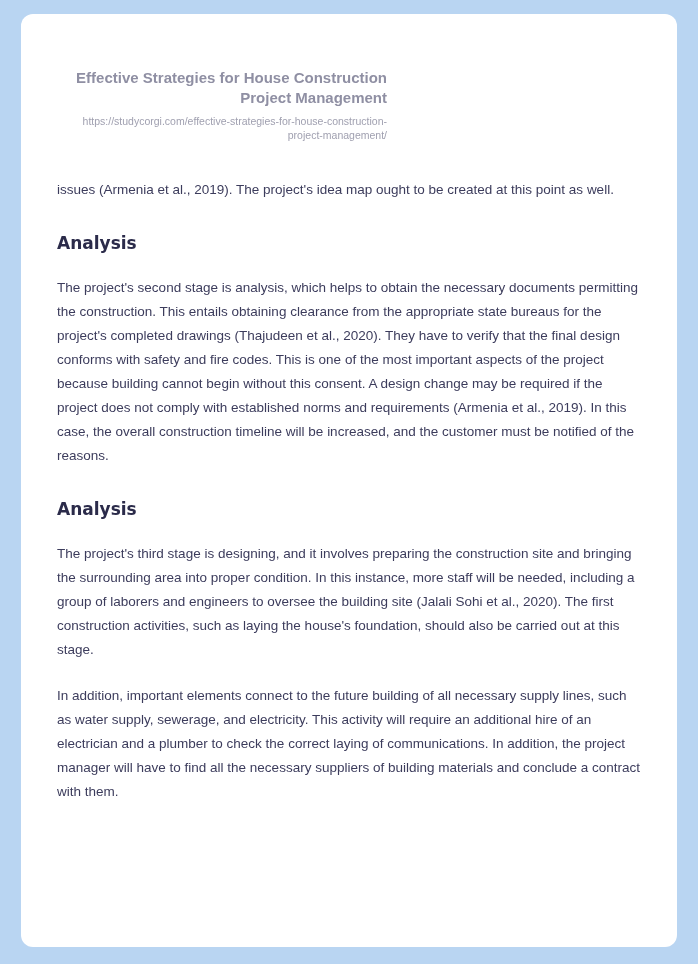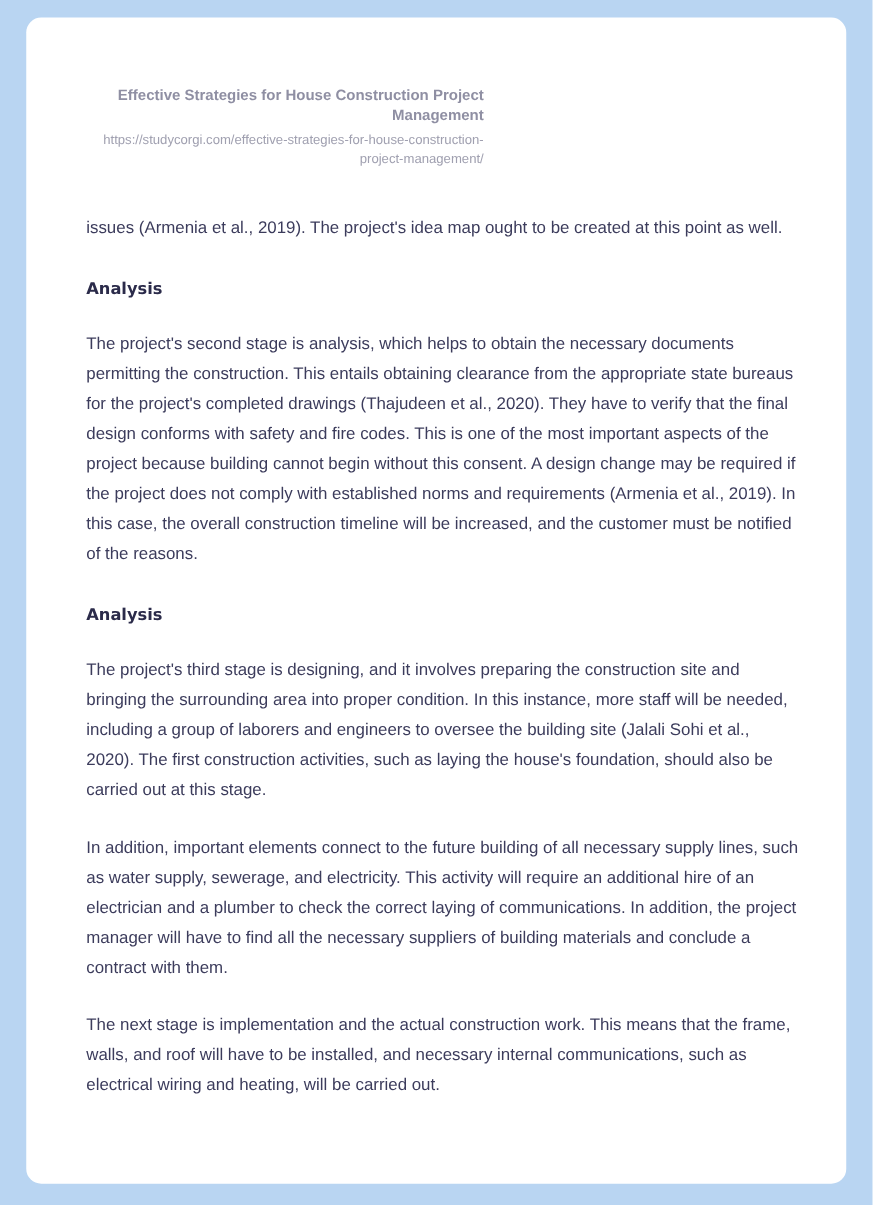--- a/index.html
+++ b/index.html
@@ -67,51 +67,51 @@
     color: #20204a;
   }
 
   .header-meta {
     text-align: right;
     max-width: 330px;
     padding-top: 6px;
   }
 
   .header-title {
-    font-size: 12px;
+    font-size: 15px;
     font-weight: bold;
     color: #8f8fa3;
     line-height: 1.35;
     margin: 0;
   }
 
   .header-url {
     font-size: 10.5px;
     color: #a0a0b0;
     line-height: 1.35;
     margin: 5px 0 0 0;
     word-break: break-word;
     text-align: right;
   }
 
   
   .doc-body {
-    padding: 36px 36px 0 48px;
+    padding: 36px 36px 0 36px;
   }
 
   .doc-body p {
     font-size: 13.5px;
     line-height: 1.78;
     color: #3c3c5c;
     margin: 0 0 22px 0;
     font-family: "Liberation Sans", sans-serif;
   }
 
   .doc-body h2 {
-    font-size: 13px;
+    font-size: 17px;
     font-weight: bold;
     color: #2b2b4a;
     margin: 30px 0 22px 0;
     line-height: 1.3;
     font-family: "DejaVu Sans", sans-serif;
   }
 
   .doc-body h2:first-child { margin-top: 0; }
 </style>
 </head>
@@ -129,16 +129,15 @@
 
   </div>
 
   <div class="doc-body">
       <p>issues (Armenia et al., 2019). The project's idea map ought to be created at this point as well.</p>
       <h2>Analysis</h2>
       <p>The project's second stage is analysis, which helps to obtain the necessary documents permitting the construction. This entails obtaining clearance from the appropriate state bureaus for the project's completed drawings (Thajudeen et al., 2020). They have to verify that the final design conforms with safety and fire codes. This is one of the most important aspects of the project because building cannot begin without this consent. A design change may be required if the project does not comply with established norms and requirements (Armenia et al., 2019). In this case, the overall construction timeline will be increased, and the customer must be notified of the reasons.</p>
       <h2>Analysis</h2>
       <p>The project's third stage is designing, and it involves preparing the construction site and bringing the surrounding area into proper condition. In this instance, more staff will be needed, including a group of laborers and engineers to oversee the building site (Jalali Sohi et al., 2020). The first construction activities, such as laying the house's foundation, should also be carried out at this stage.</p>
       <p>In addition, important elements connect to the future building of all necessary supply lines, such as water supply, sewerage, and electricity. This activity will require an additional hire of an electrician and a plumber to check the correct laying of communications. In addition, the project manager will have to find all the necessary suppliers of building materials and conclude a contract with them.</p>
-      <p>The next stage is implementation and the actual construction work. This means that the frame, walls, and roof will have to be installed, and necessary internal communications, such as electrical wiring and heating, will be carried out.</p>
     </div>
 
 </div>
 
 </body></html>

